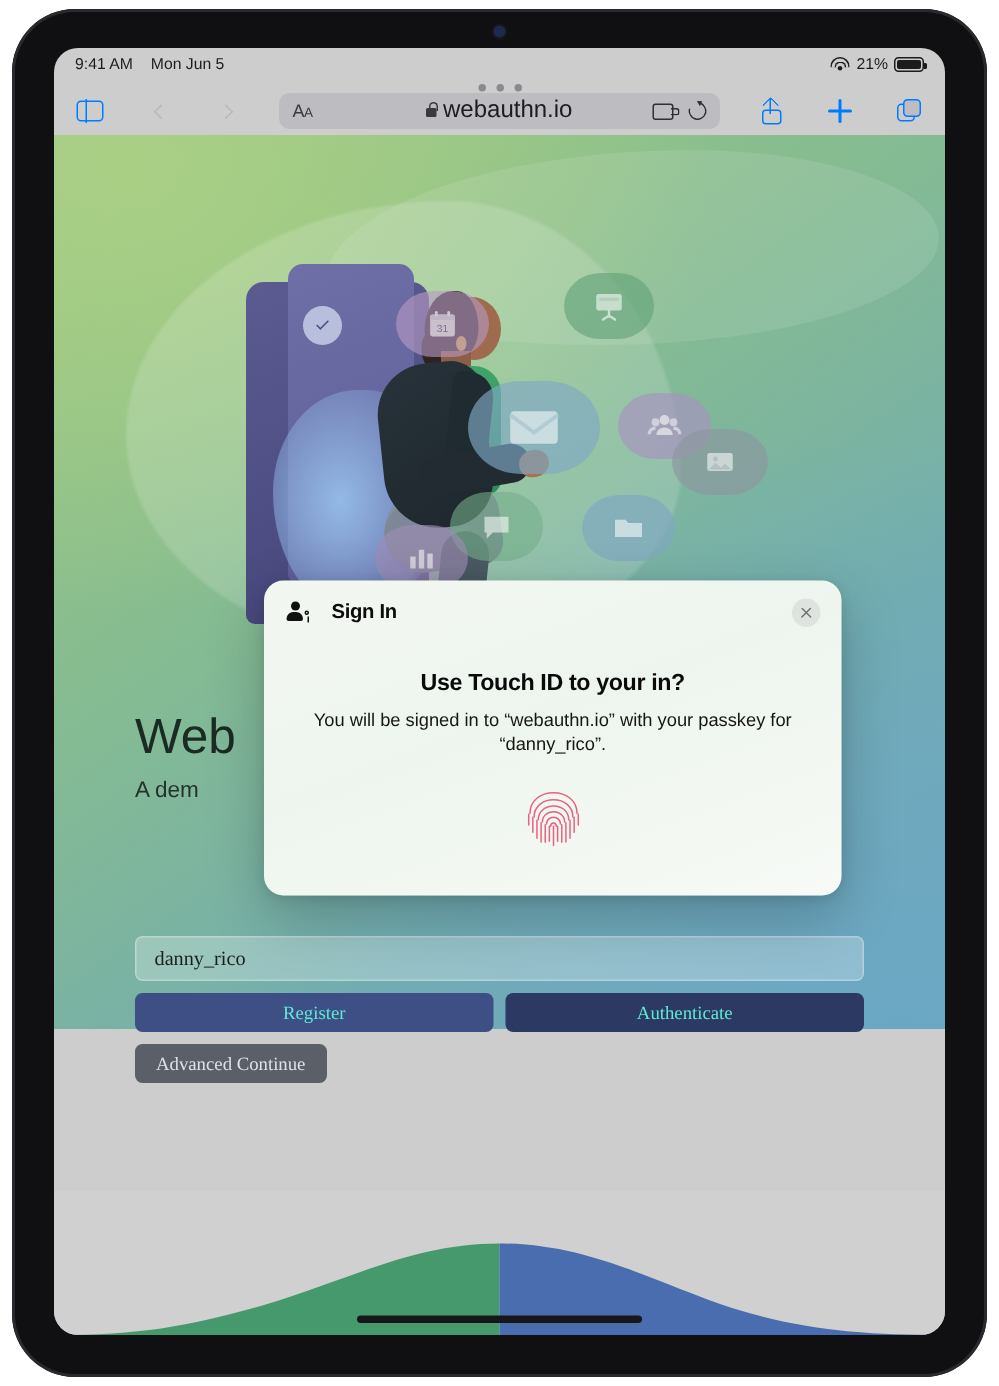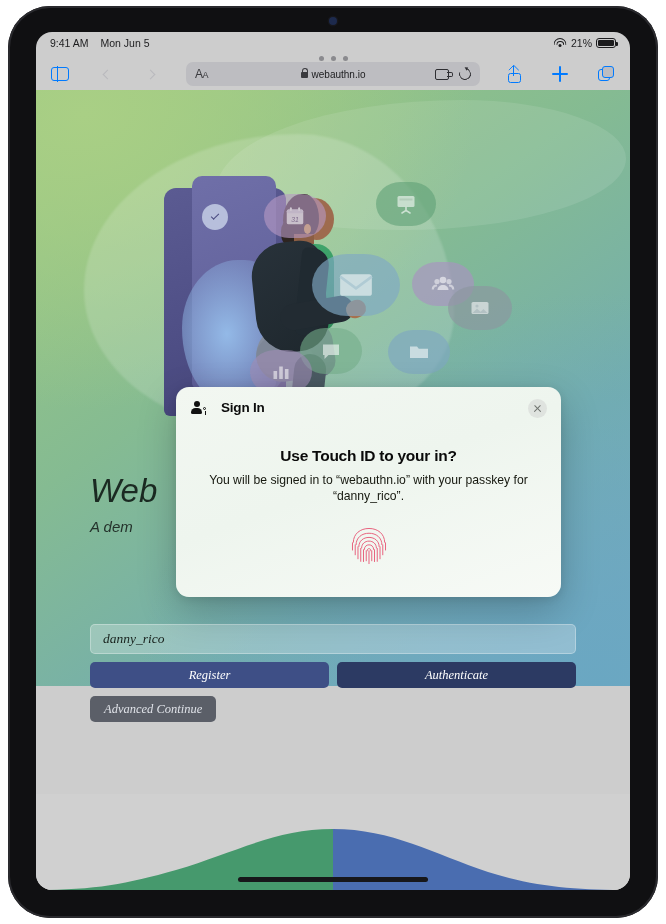--- a/index.html
+++ b/index.html
@@ -111,21 +111,21 @@
     flex: 1; height: 24px;
     background: #bdbdc1; border-radius: 7px;
     display: flex; align-items: center;
     padding: 0 9px; position: relative;
     color: #2a2a2e;
   }
   #urlbar .aa { font-size: 12px; letter-spacing: -0.4px; color: #3a3a3e; }
   #urlbar .aa small { font-size: 9px; }
   #urlbar .host {
     position: absolute; left: 0; right: 0; text-align: center;
-    font-size: 10px; color: #1c1c1e;
+    font-size: 16px; color: #1c1c1e;
     display: flex; align-items: center; justify-content: center; gap: 4px;
   }
   .lock {
     width: 7px; height: 6px; background: #3a3a3e; border-radius: 1px;
     position: relative; display: inline-block; margin-top: 2px;
   }
   .lock:before {
     content: ""; position: absolute; left: 1.4px; top: -4px;
     width: 4.2px; height: 4.5px;
     border: 1.3px solid #3a3a3e; border-bottom: none;
@@ -171,21 +171,20 @@
     position: absolute; left: 0; top: 58px;
     width: 594px; height: 800px;
     overflow: hidden;
   }
   #hero {
     position: absolute; left: 0; top: 0; width: 594px; height: 596px;
     background:
       radial-gradient(120% 90% at 8% 4%, #a9cf85 0%, rgba(169,207,133,0) 55%),
       radial-gradient(130% 110% at 95% 100%, #6aa7c2 0%, rgba(106,167,194,0) 60%),
       linear-gradient(145deg, #9dc97f 0%, #85bb92 40%, #74aead 70%, #79a9c4 100%);
-    font-style: italic;
   }
   .blob {
     position: absolute; left: 48px; top: 44px; width: 370px; height: 300px;
     background: rgba(255,255,255,0.16);
     border-radius: 58% 42% 48% 52% / 52% 60% 40% 48%;
     filter: blur(1px);
   }
   .blob2 {
     position: absolute; left: 180px; top: 10px; width: 410px; height: 130px;
     background: rgba(255,255,255,0.10);
@@ -270,21 +269,21 @@
     background: rgba(255,255,255,0.26);
     border: 1px solid rgba(255,255,255,0.30);
     border-radius: 5px;
     display: flex; align-items: center; padding: 0 12px;
     font-family: "Liberation Serif", serif;
     font-size: 13.5px; color: #17211c;
   }
   #btn-row { position: absolute; left: 54px; top: 572px; width: 486px; height: 26px; display: flex; gap: 8px; }
   .pbtn {
     flex: 1; border-radius: 5px; display: flex; align-items: center; justify-content: center;
-    font-family: "Liberation Serif", serif; font-size: 12.5px; color: #ffffff;
+    font-family: "Liberation Serif", serif; font-size: 12.5px; color: #5eead4;
   }
   #btn-register { background: #3e4f86; }
   #btn-authenticate { background: #2c3a63; }
   #btn-advanced {
     position: absolute; left: 54px; top: 606px; height: 26px;
     padding: 0 14px; border-radius: 5px; background: #5b5f68;
     display: flex; align-items: center; justify-content: center;
     font-family: "Liberation Serif", serif; font-size: 12.5px; color: #dfe2e8;
   }
 

